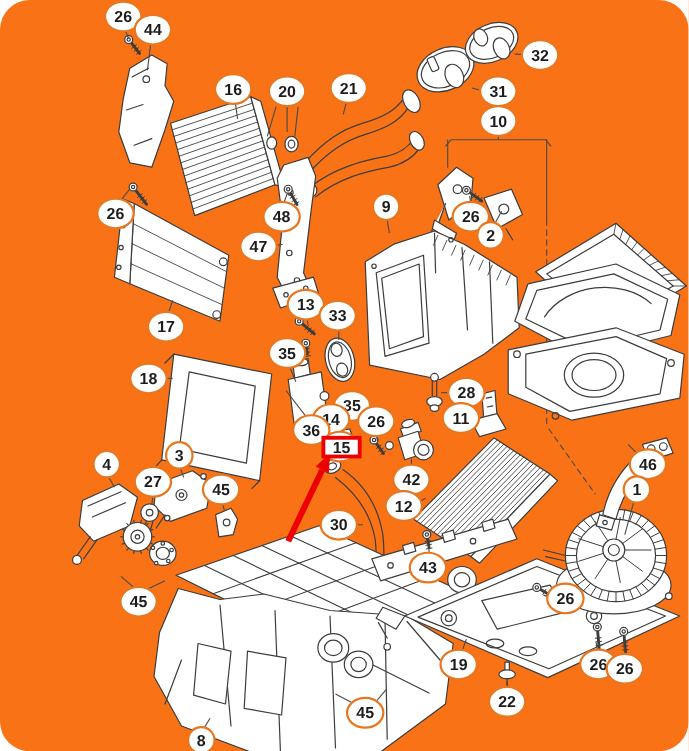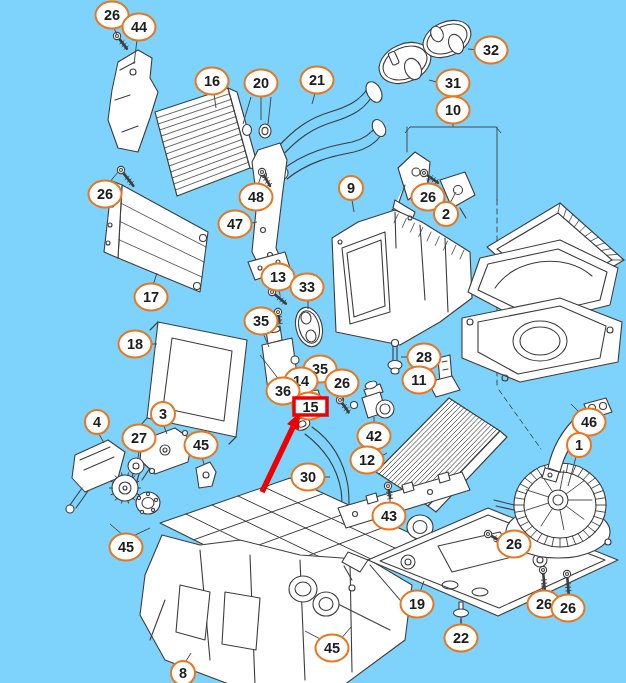--- a/index.html
+++ b/index.html
@@ -1,17 +1,17 @@
 <!DOCTYPE html>
 <html><head>
 <meta charset="utf-8">
 <style>
   html,body{margin:0;padding:0;background:#ffffff;}
-  #stage{position:relative;width:626px;height:683px;background:#7dd3fc;overflow:hidden;
-         font-family:"Liberation Sans", sans-serif;}
+  #stage{position:relative;width:626px;height:683px;background:#f97316;overflow:hidden;
+         font-family:"Liberation Sans", sans-serif;border-radius:27px;}
   svg text{font-family:"Liberation Sans", sans-serif;font-weight:700;fill:#1c1c1c;}
 </style>
 </head>
 <body>
 
 <div id="stage">
 <svg id="dia" width="626" height="683" viewBox="0 0 626 683">
 
   <g id="art" stroke="#3d3d3d" fill="none" stroke-width="1.1" stroke-linejoin="round" stroke-linecap="round">
 

